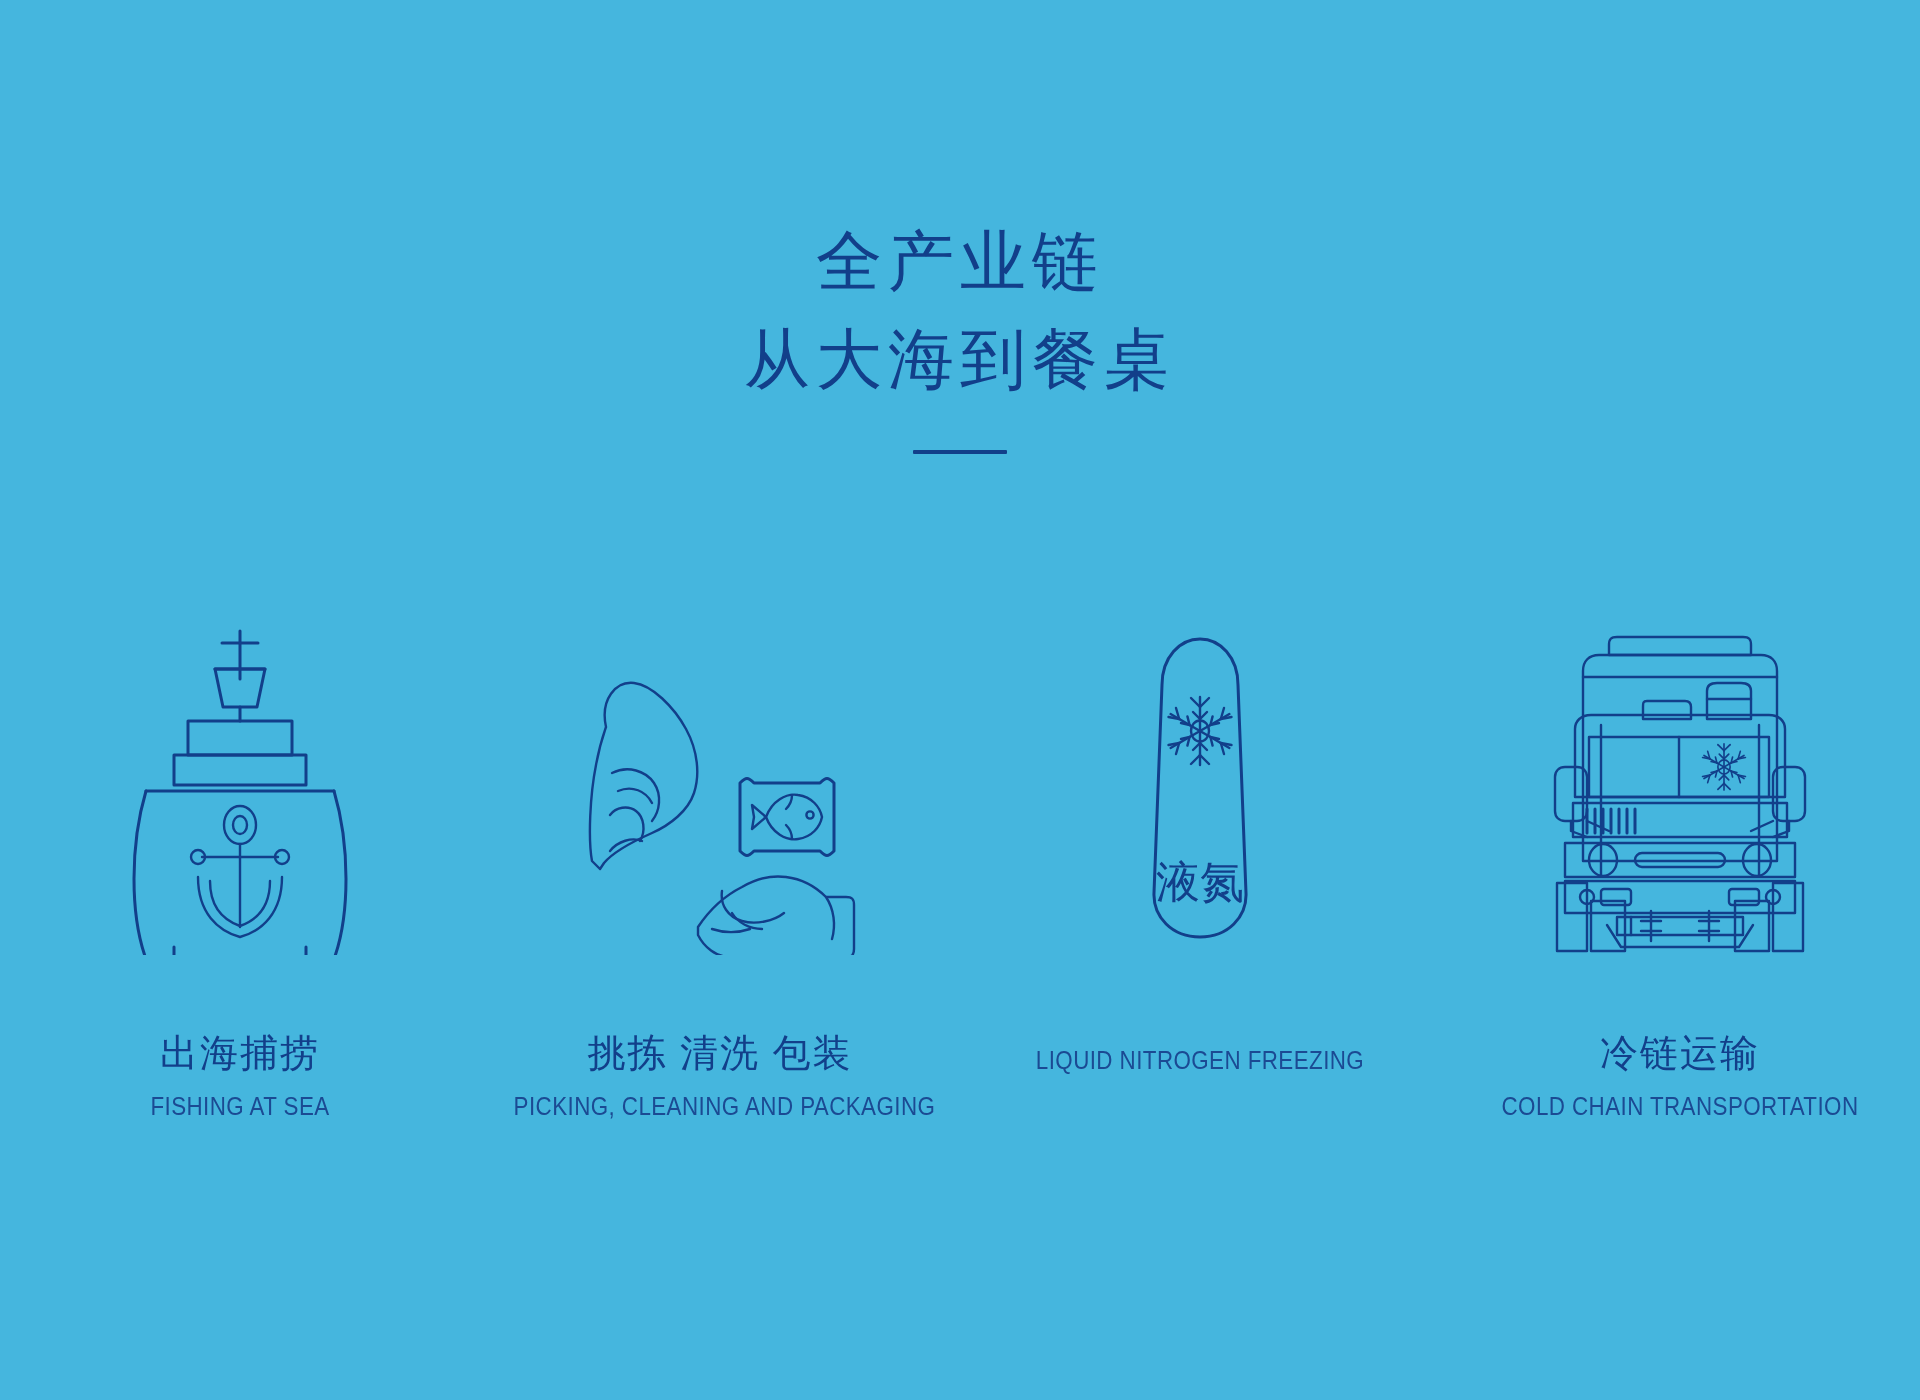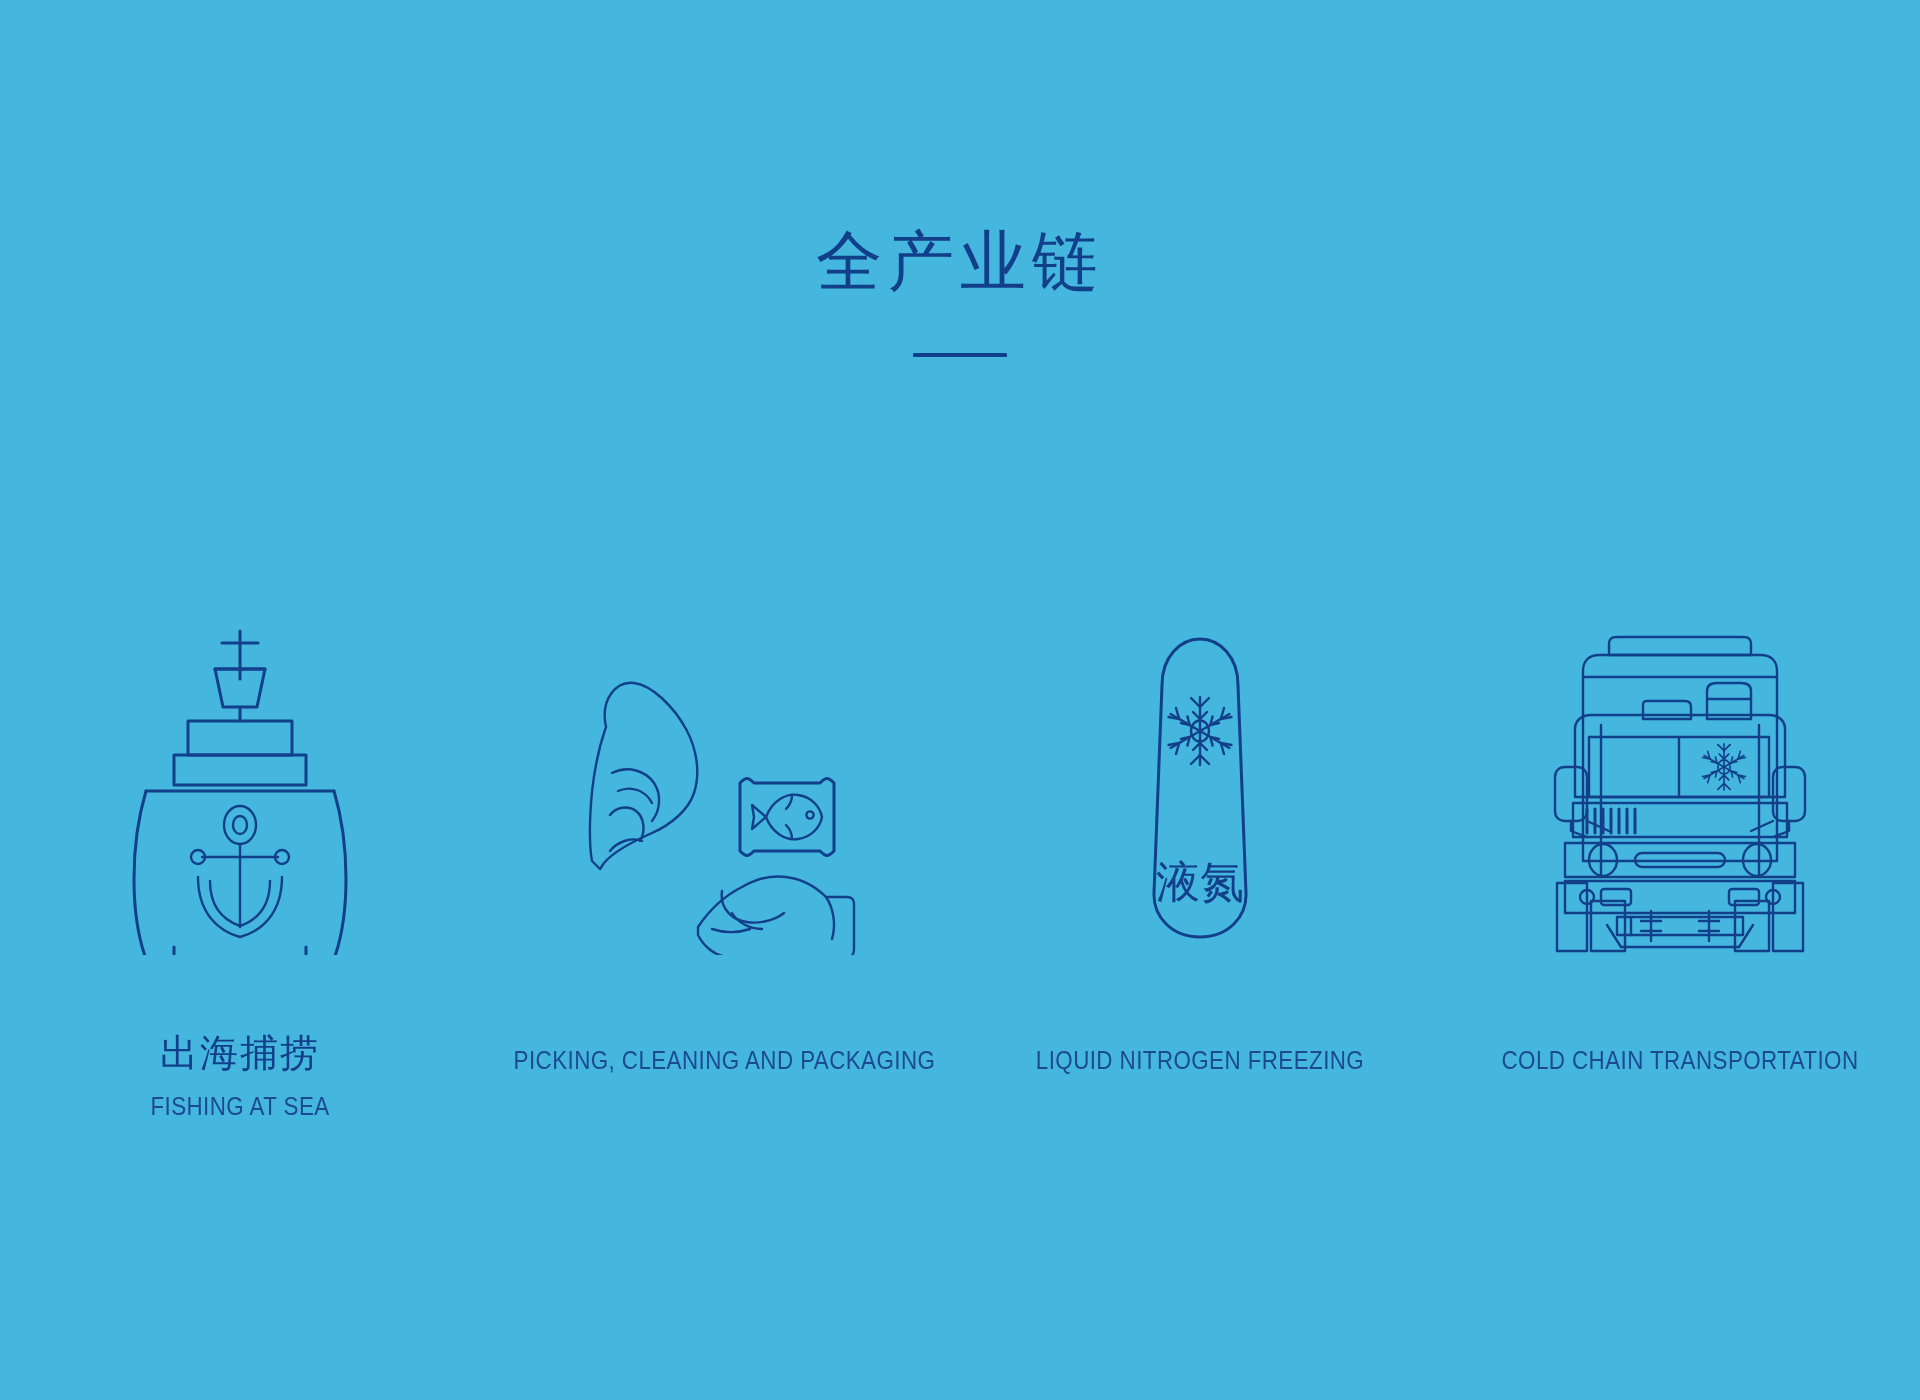--- a/index.html
+++ b/index.html
@@ -140,20 +140,21 @@
     font-family: "Liberation Sans", "DejaVu Sans", sans-serif;
   }
 </style>
 </head>
 <body>
 
 <div class="page">
 
   <div class="header">
     <div class="title-line title-line-1">全产业链</div>
+    <div class="title-line title-line-2">从大海到餐桌</div>
     <div class="divider-wrap">
       <div class="divider"></div>
     </div>
   </div>
 
   <div class="steps">
 
     <div class="step step-1">
       <div class="icon-box">
         <svg width="300" height="330" viewBox="0 0 300 330" aria-hidden="true">
@@ -266,20 +267,21 @@
                      L160 332
                      C146 332 134 322 128 310 Z"></path>
             <path d="M152 266 C150 280 158 292 172 296 C186 300 204 296 214 288"></path>
             <path d="M162 288 C168 298 180 304 192 304"></path>
             <path d="M142 304 C154 308 168 308 180 304"></path>
             <path d="M256 272 C264 284 266 300 262 314"></path>
           </g>
         </svg>
       </div>
       <div class="labels">
+        <div class="label-cn">挑拣 清洗 包装</div>
         <div class="label-en">PICKING, CLEANING AND PACKAGING</div>
       </div>
     </div>
 
     <div class="step step-3">
       <div class="icon-box">
         <svg width="300" height="330" viewBox="0 0 300 330" aria-hidden="true">
 
           <g class="ico-stroke">
             <path d="M112 60
@@ -433,18 +435,19 @@
               <path d="M20.8 12 L24 23"></path>
               <path d="M20.8 12 L31.5 14"></path>
               <path d="M10.4 6 L12.6 14.6"></path>
               <path d="M10.4 6 L19 8"></path>
               <ellipse cx="0" cy="0" rx="9" ry="10.5"></ellipse>
             </g>
           </g>
         </svg>
       </div>
       <div class="labels">
+        <div class="label-cn">冷链运输</div>
         <div class="label-en">COLD CHAIN TRANSPORTATION</div>
       </div>
     </div>
 
   </div>
 </div>
 
 </body></html>

